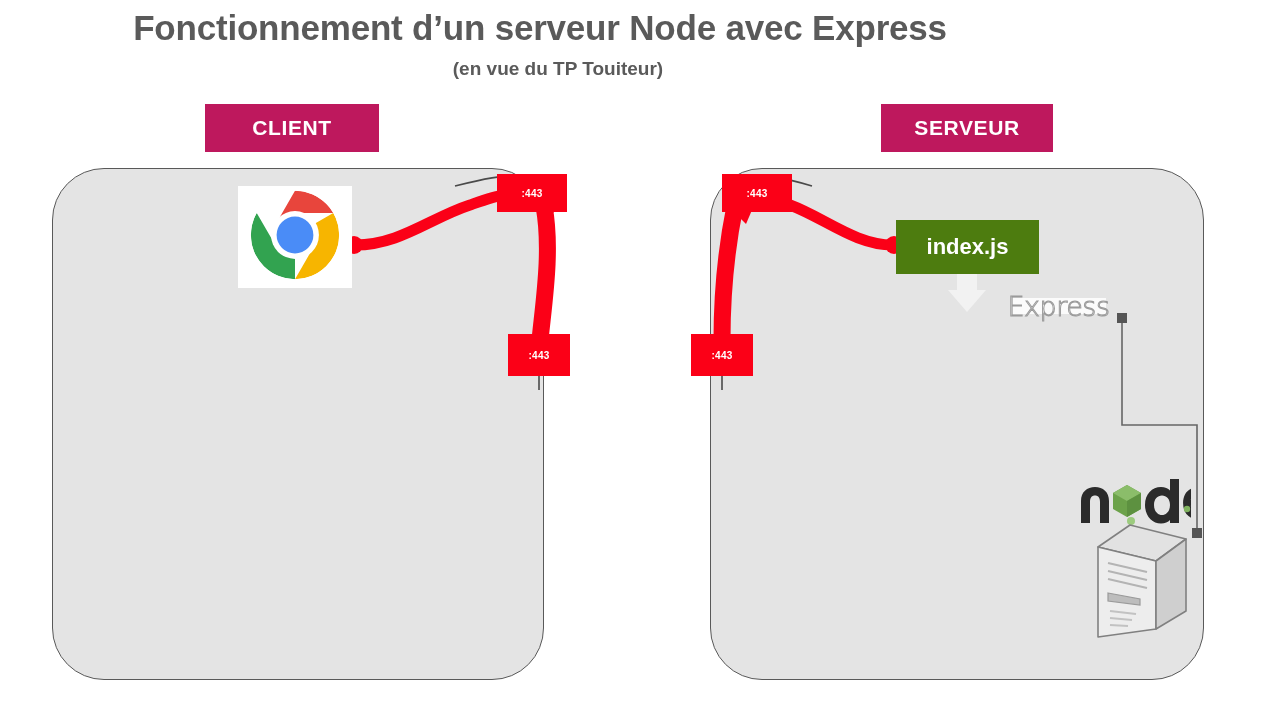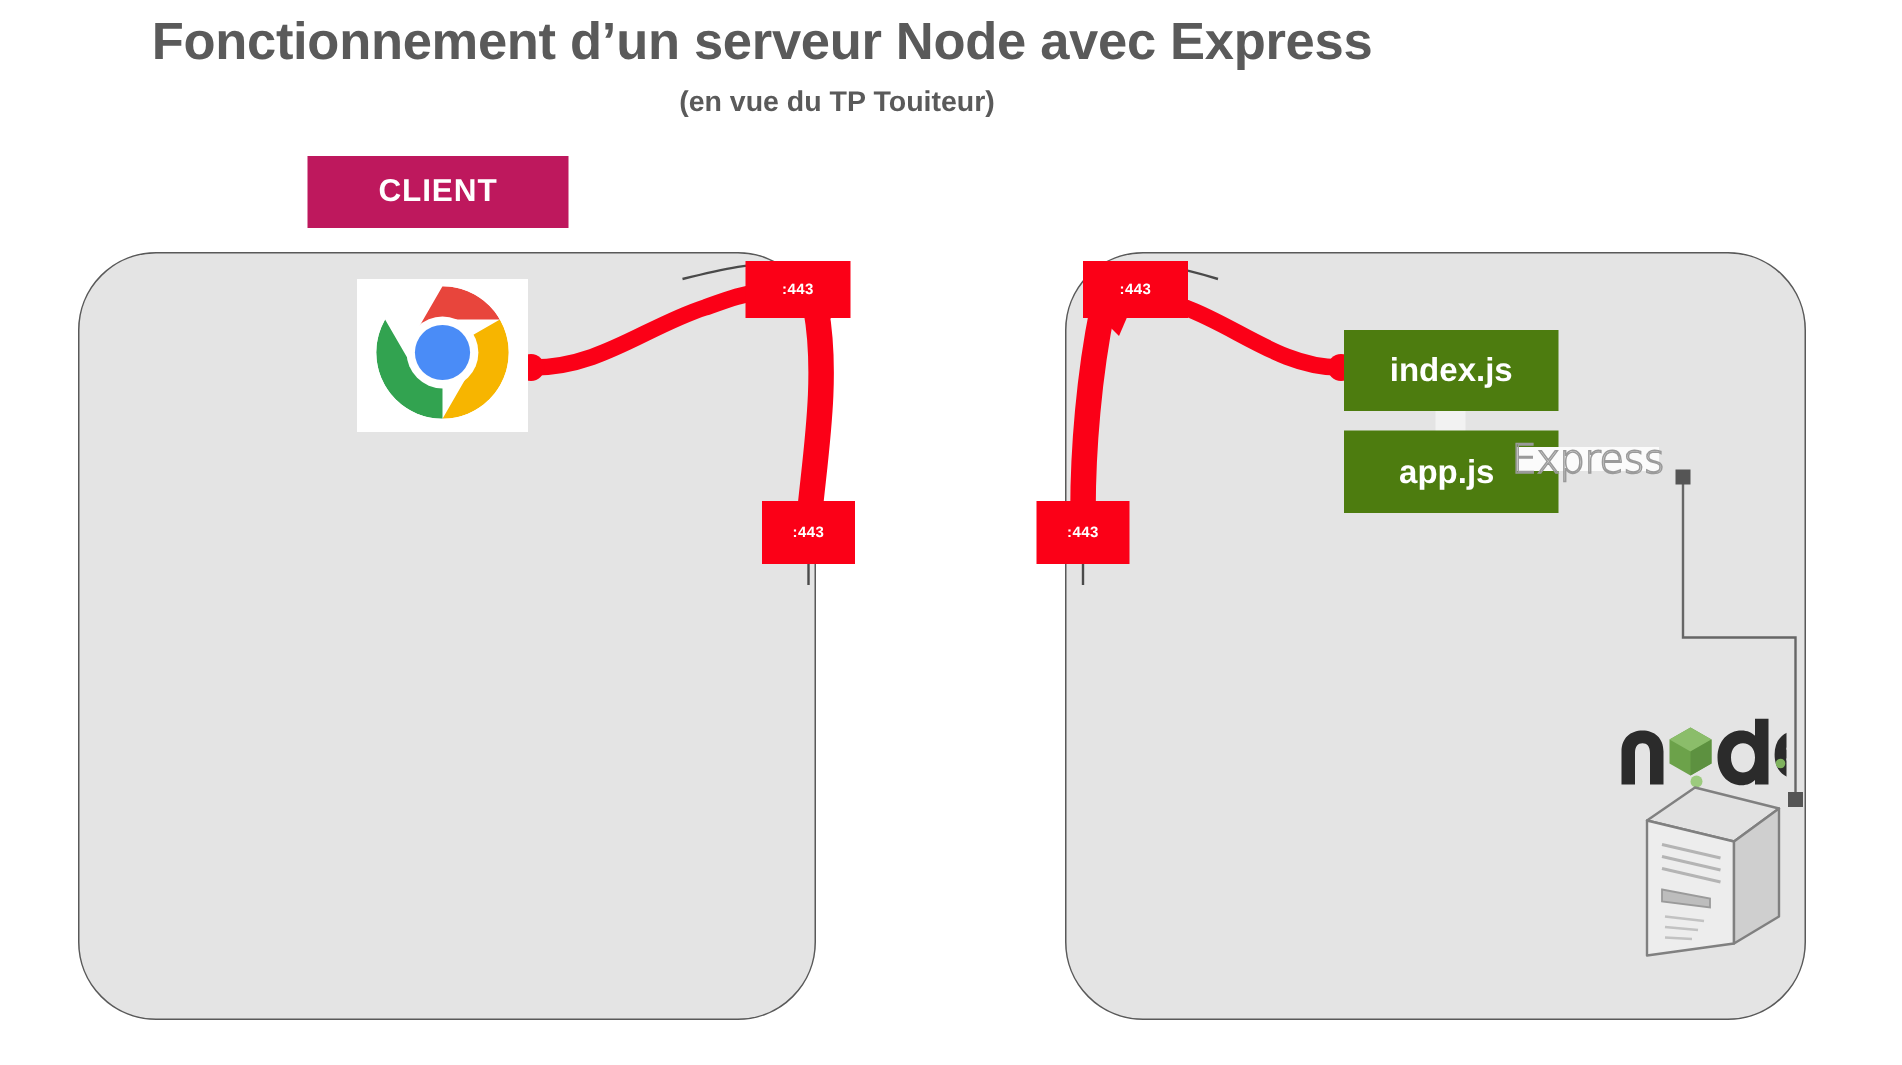--- a/index.html
+++ b/index.html
@@ -27,20 +27,21 @@
     position: absolute;
     left: 0;
     top: 8px;
     width: 1016px;
     text-align: center;
     font-size: 35px;
     font-weight: bold;
     color: #5a5a5a;
     letter-spacing: -0.2px;
     white-space: nowrap;
+    padding-left: 32px;
   }
   .subtitle {
     position: absolute;
     left: 0;
     top: 58px;
     width: 1116px;
     text-align: center;
     font-size: 19px;
     font-weight: bold;
     color: #5a5a5a;
@@ -163,20 +164,23 @@
 <div class="stage">
 
   <div class="title">Fonctionnement d’un serveur Node avec Express</div>
   <div class="subtitle">(en vue du TP Touiteur)</div>
 
   <div class="zone" id="zone-client"></div>
   <div class="zone" id="zone-serveur"></div>
 
   <div class="chip" id="chip-client">
     <span>CLIENT</span>
+  </div>
+  <div class="chip" id="chip-serveur">
+    <span>SERVEUR</span>
   </div>
 
   <svg class="vec" viewBox="0 0 1268 710">
 
     <path d="M 455,186 C 487,178 500,176 520,175" fill="none" stroke="#4a4a4a" stroke-width="1.6"></path>
     <path d="M 812,186 C 782,177 766,175 748,175" fill="none" stroke="#4a4a4a" stroke-width="1.6"></path>
 
     <path d="M 536,210 L 556,210 L 542,224 Z" fill="#fb0017"></path>
 
     <path d="M 355,245 C 400,245 430,218 470,205 C 487,199 495,196 505,195" fill="none" stroke="#fb0017" stroke-width="11" stroke-linecap="round"></path>
@@ -228,23 +232,20 @@
   <div class="port" id="port-server-top">
     <span>:443</span>
   </div>
   <div class="port" id="port-server-bottom">
     <span>:443</span>
   </div>
 
   <div class="module" id="mod-index">
     <span class="mod-label">index.js</span>
   </div>
-  <div class="module" id="mod-app">
-    <span class="mod-label">app.js</span>
-  </div>
 
   <div id="express-mark">
     <span class="word">Express</span>
   </div>
 
   <div id="node-mark">
     <svg width="112" height="48" viewBox="0 0 112 48">
 
       <path d="M2 44 L2 22 C2 13 8 8 16 8 C24 8 30 13 30 22 L30 44 L21 44 L21 23 C21 18.5 19 16.5 16 16.5 C13 16.5 11 18.5 11 23 L11 44 Z" fill="#2b2b2b"></path>
 

